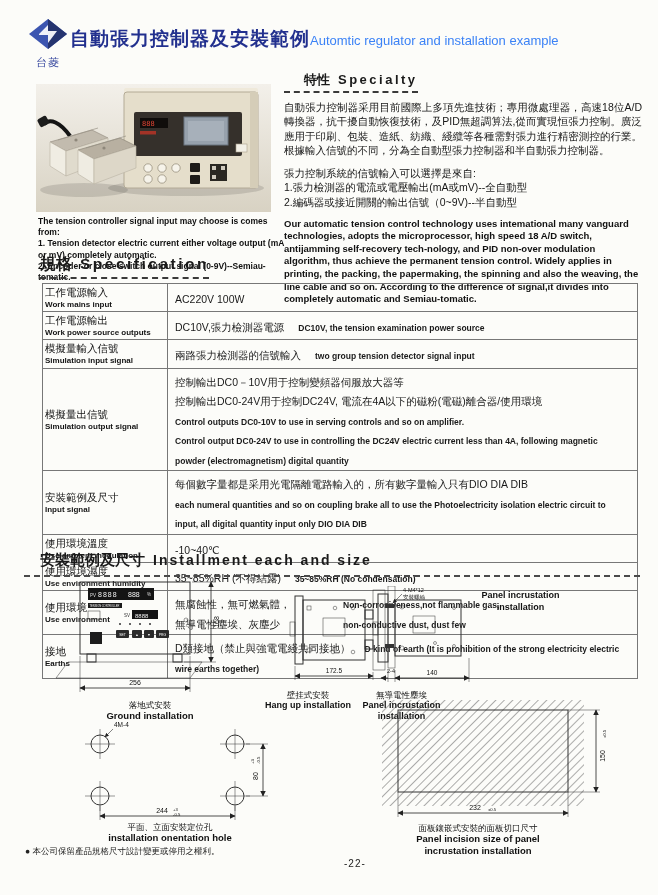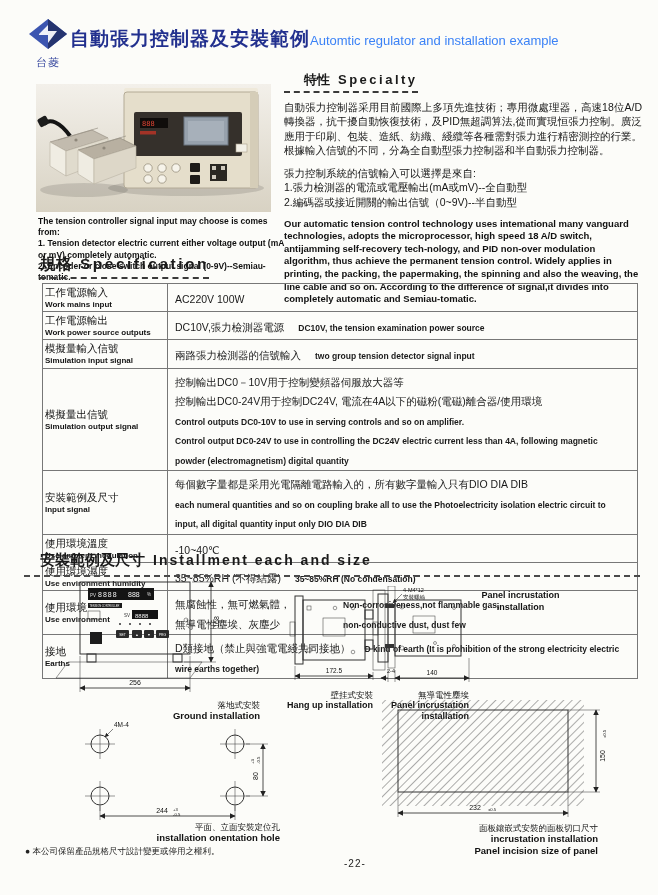--- a/index.html
+++ b/index.html
@@ -45,21 +45,21 @@
   .t-zh { font-size:10.5px; }
   .t-zh:not(:empty) { margin-right:14px; }
   .t-zh.col { display:inline-block; width:168px; margin-right:0; }
   .t-en { font-size:8.5px; font-weight:bold; }
 
   
   .install-h-pos { position:absolute; left:40px; top:551px; }
   .dash-rule { position:absolute; left:24px; top:575px; width:616px; border-top:2px dashed #4a4a4a; }
 
   .drawing { position:absolute; }
-  .cap { position:absolute; text-align:right; }
+  .cap { position:absolute; text-align:center; }
   .cap .c-zh { font-size:8.5px; line-height:1.2; color:#111; }
   .cap .c-en { font-size:9.5px; font-weight:bold; line-height:1.25; color:#111; }
   .panel-note { position:absolute; left:428px; top:590px; width:185px; text-align:center; font-size:9px; font-weight:bold; line-height:1.3; color:#111; }
 
   
   .ln { stroke:#333; fill:none; stroke-width:1; }
   .thin { stroke:#333; stroke-width:0.5; fill:none; }
   .dim { stroke:#222; stroke-width:0.8; fill:none; marker-start:url(#arr); marker-end:url(#arr); }
   .dtxt { font-size:7px; fill:#111; font-family:"Liberation Sans",sans-serif; }
   .dtol { font-size:4.2px; fill:#111; }
@@ -414,22 +414,22 @@
     <text x="107" y="110" text-anchor="middle" class="dtxt">232</text>
     <text x="120" y="111" class="dtol">±0.5</text>
     <line x1="200" y1="10" x2="232" y2="10" class="thin"></line>
     <line x1="200" y1="92" x2="232" y2="92" class="thin"></line>
     <line x1="228" y1="10" x2="228" y2="92" class="dim"></line>
     <text transform="translate(237,56) rotate(-90)" text-anchor="middle" class="dtxt">150</text>
     <text transform="translate(238,38) rotate(-90)" class="dtol">±0.5</text>
   </svg>
   <div class="cap" style="left:358px;top:823px;width:240px">
     <div class="c-zh">面板鑲嵌式安裝的面板切口尺寸</div>
+    <div class="c-en">Panel incision size of panel</div>
     <div class="c-en">incrustation installation</div>
-    <div class="c-en">Panel incision size of panel</div>
   </div>
 
   <div class="footer">
     <div class="f-zh">● 本公司保留產品規格尺寸設計變更或停用之權利。</div>
   </div>
   <div class="pageno">-22-</div>
 
 </div>
 
 </body></html>

